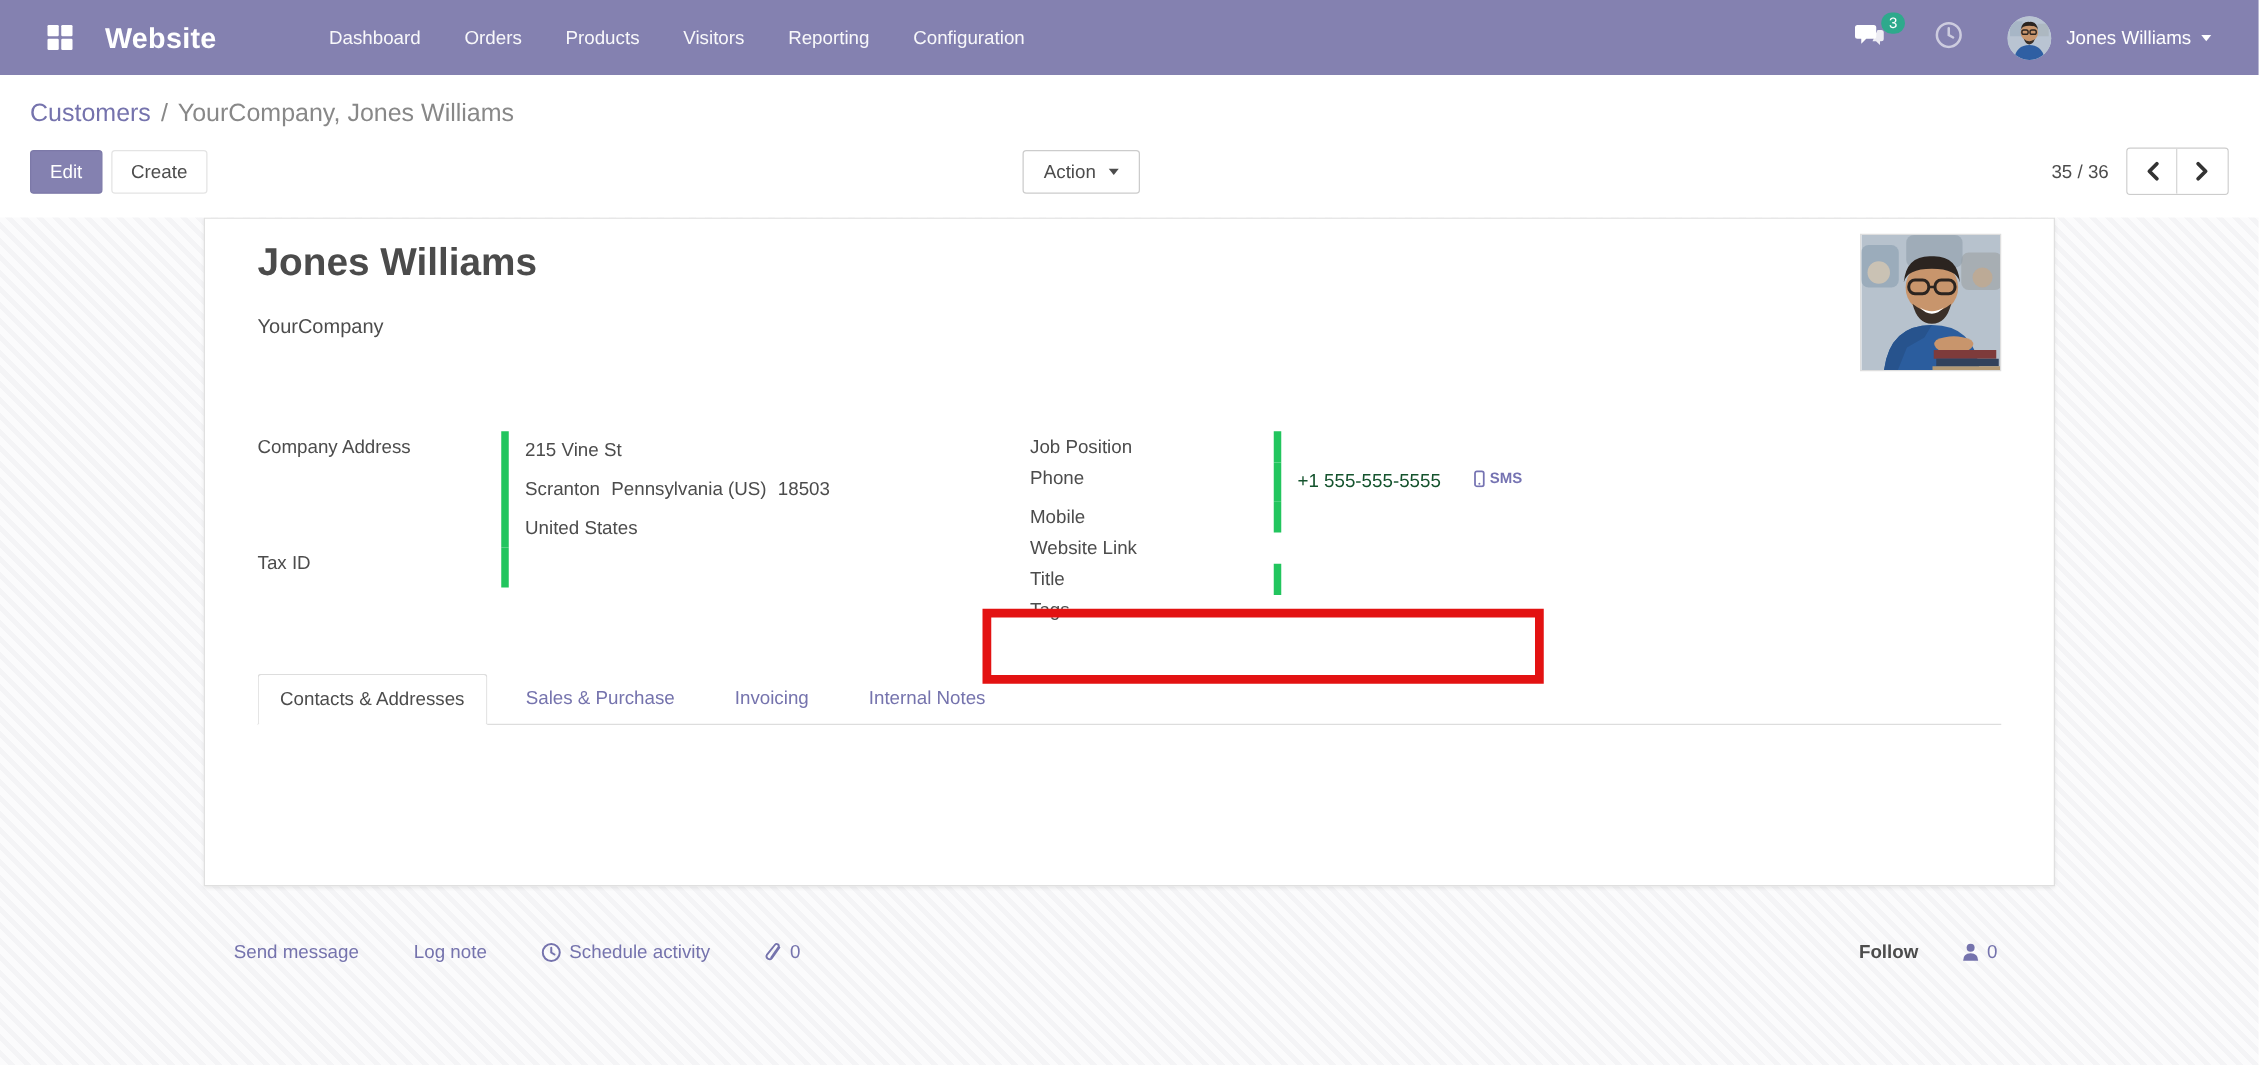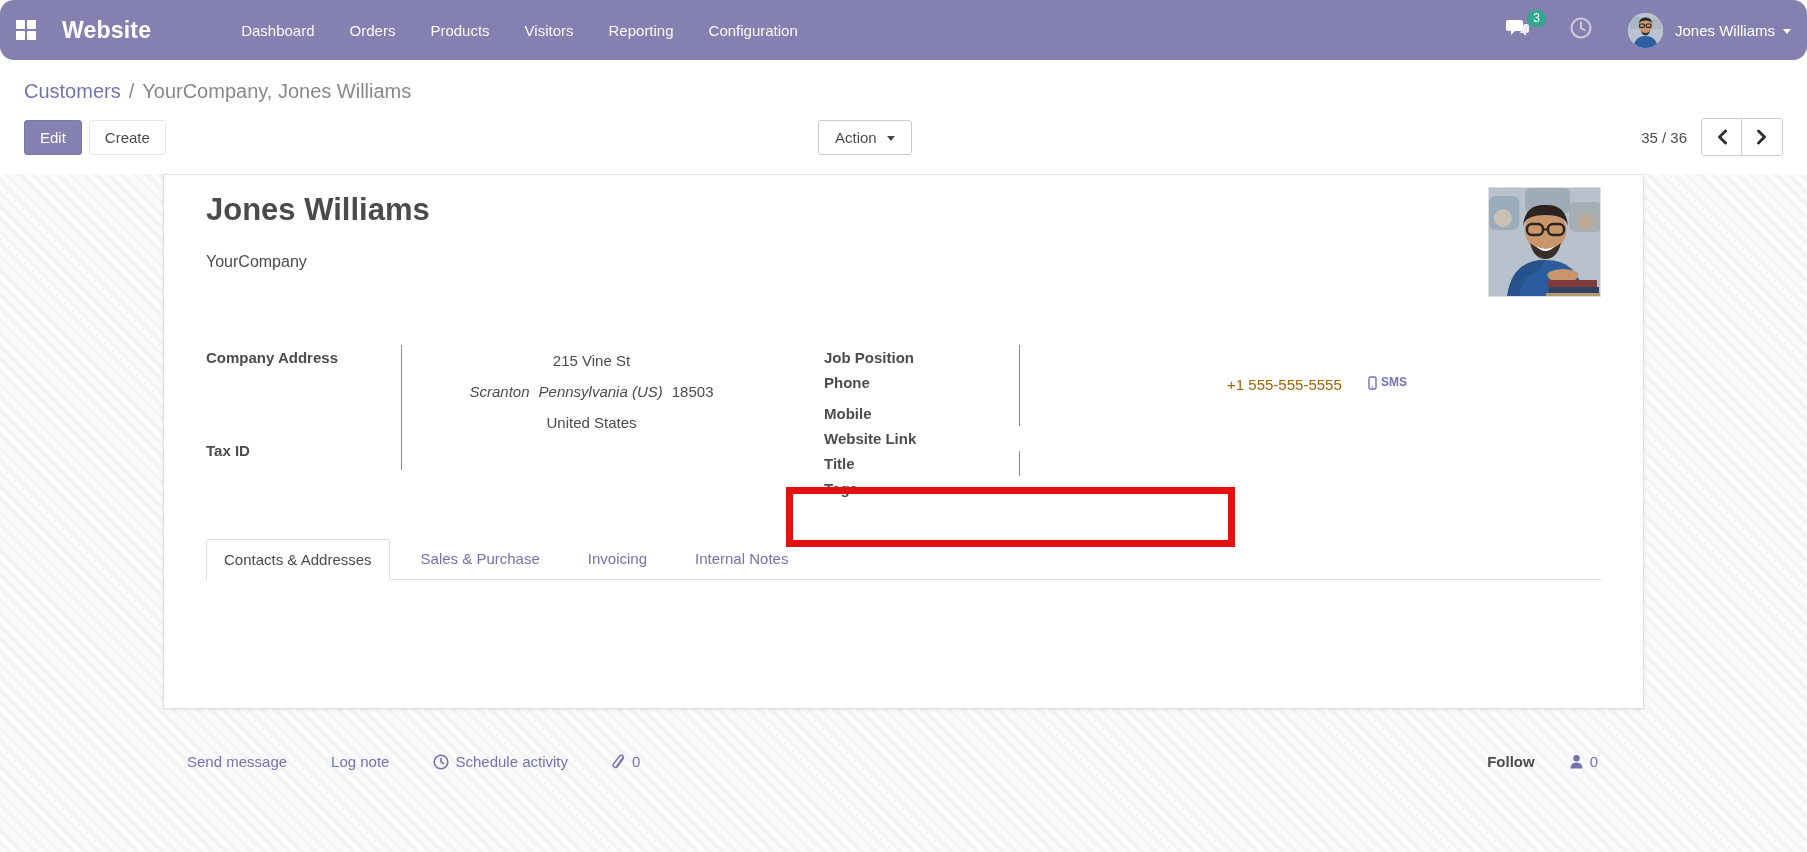--- a/index.html
+++ b/index.html
@@ -1,21 +1,21 @@
 <!DOCTYPE html>
 <html><head>
 <meta charset="utf-8">
 <style>
   * { box-sizing: border-box; margin: 0; padding: 0; }
   html, body { width: 1807px; }
   body { font-family: "Liberation Sans", sans-serif; background: #fff; }
   .page { width: 1807px; height: 852px; overflow: hidden; display: flex; flex-direction: column; position: relative; }
 
   
-  .navbar { height: 60px; background: #8481b0; display: flex; align-items: center; padding: 0 16px; color: #fff; flex-shrink: 0; border-radius: 14px; }
+  .navbar { height: 60px; background: #8481b0; display: flex; align-items: center; padding: 0 38px; color: #fff; flex-shrink: 0; }
   .apps-icon { width: 20px; height: 20px; display: grid; grid-template-columns: 9px 9px; grid-template-rows: 9px 9px; gap: 2px; cursor: pointer; }
   .apps-icon span { background: #fff; border-radius: 1px; }
   .brand { font-size: 23px; font-weight: bold; margin-left: 26px; letter-spacing: .2px; cursor: pointer; }
   .nav-menu { display: flex; gap: 35px; margin-left: 90px; font-size: 15px; }
   .nav-menu span { cursor: pointer; opacity: .95; }
   .nav-right { margin-left: auto; display: flex; align-items: center; }
   .msg-wrap { position: relative; margin-right: 40px; cursor: pointer; }
   .badge { position: absolute; top: -8px; right: -16px; background: #2ea98c; color: #fff; font-size: 12px; line-height: 17px; padding: 0 6px; border-radius: 9px; }
   .clock-wrap { margin-right: 36px; cursor: pointer; opacity: .6; }
   .nav-avatar { width: 35px; height: 35px; border-radius: 50%; overflow: hidden; margin-right: 12px; cursor: pointer; background: #c9d3de; }
@@ -45,28 +45,28 @@
   .content { flex: 1; background: repeating-linear-gradient(45deg, #fbfbfc 0 5px, #f4f4f6 5px 9px); overflow: hidden; }
   .sheet { width: 1481px; height: 535px; margin: 0 auto; background: #fff; border: 1px solid #e0e0e0; box-shadow: 0 1px 3px rgba(0,0,0,.08); position: relative; padding: 14px 42px 0; }
   .record-name { font-size: 31px; font-weight: bold; color: #4b4b4b; margin-top: 3px; }
   .record-company { margin-top: 25px; font-size: 16px; color: #4c4c4c; cursor: pointer; }
   .photo-frame { position: absolute; top: 12px; right: 42px; width: 113px; height: 110px; border: 1px solid #dedede; overflow: hidden; }
 
   .fields { display: flex; margin-top: 74px; }
   .col-left { width: 562px; }
   .col-right { margin-left: 56px; flex: 1; position: relative; }
   .frow { display: flex; }
-  .flabel { width: 195px; flex-shrink: 0; font-weight: bold; font-size: 15px; color: #4c4c4c; line-height: 25px; }
-  .fvalue { flex: 1; border-left: 1px solid #22c55e; padding-left: 13px; font-size: 15px; color: #4c4c4c; line-height: 25px; text-align: center; }
+  .flabel { width: 195px; flex-shrink: 0; font-weight: normal; font-size: 15px; color: #4c4c4c; line-height: 25px; }
+  .fvalue { flex: 1; border-left: 6px solid #22c55e; padding-left: 13px; font-size: 15px; color: #4c4c4c; line-height: 25px; }
   .addr-line { line-height: 31px; }
-  .addr-part { margin-right: 9px; font-style: italic; }
+  .addr-part { margin-right: 9px; }
   .row-tax { height: 32px; }
   .rr-job { height: 25px; } .rr-phone { height: 31px; } .rr-mobile { height: 25px; }
   .rr-email { height: 33px; } .rr-website { height: 25px; flex-direction: column; } .rr-title { height: 25px; } .rr-tags { height: 27px; }
-  .link { color: #a16207; text-decoration: none; cursor: pointer; }
+  .link { color: #14532d; text-decoration: none; cursor: pointer; }
   .sms-widget { margin-left: 22px; color: #7573b2; font-size: 12px; font-weight: bold; cursor: pointer; display: inline-flex; align-items: center; }
   .sms-widget svg { margin-right: 4px; }
   .tag-pill { display: inline-block; background: #875a7b; color: #fff; font-size: 13px; line-height: 19px; padding: 1px 11px; border-radius: 11px; cursor: pointer; }
   .red-annotation { position: absolute; left: -38px; top: 142px; width: 449px; height: 60px; border: 7px solid #e31212; pointer-events: none; z-index: 5; }
 
   .tabs { display: flex; margin-top: 36px; border-bottom: 1px solid #ddd; }
   .tab { padding: 11px 17px; font-size: 15px; cursor: pointer; }
   .tab.active { border: 1px solid #ddd; border-bottom: 1px solid #fff; margin-bottom: -1px; border-radius: 3px 3px 0 0; color: #4c4c4c; background: #fff; }
   .tab.inactive { color: #7573ad; margin-left: 14px; }
   .tab-content { height: 96px; }

